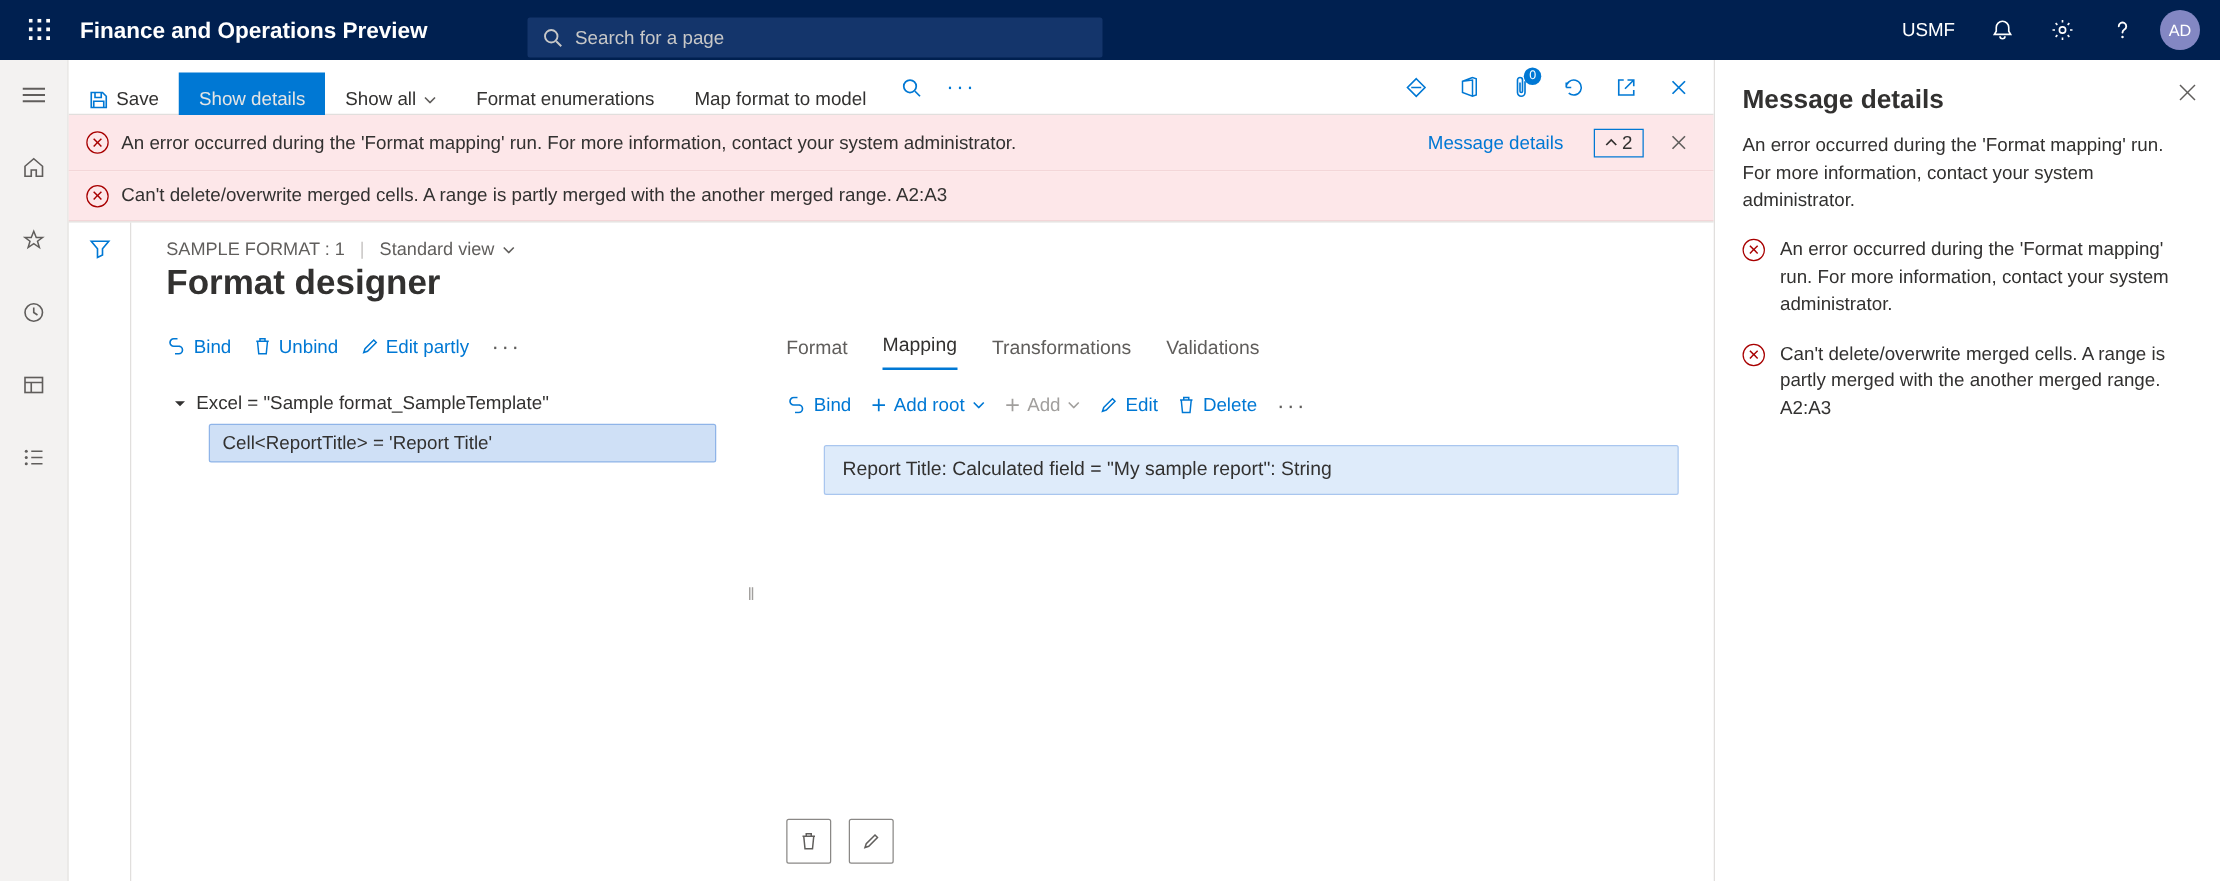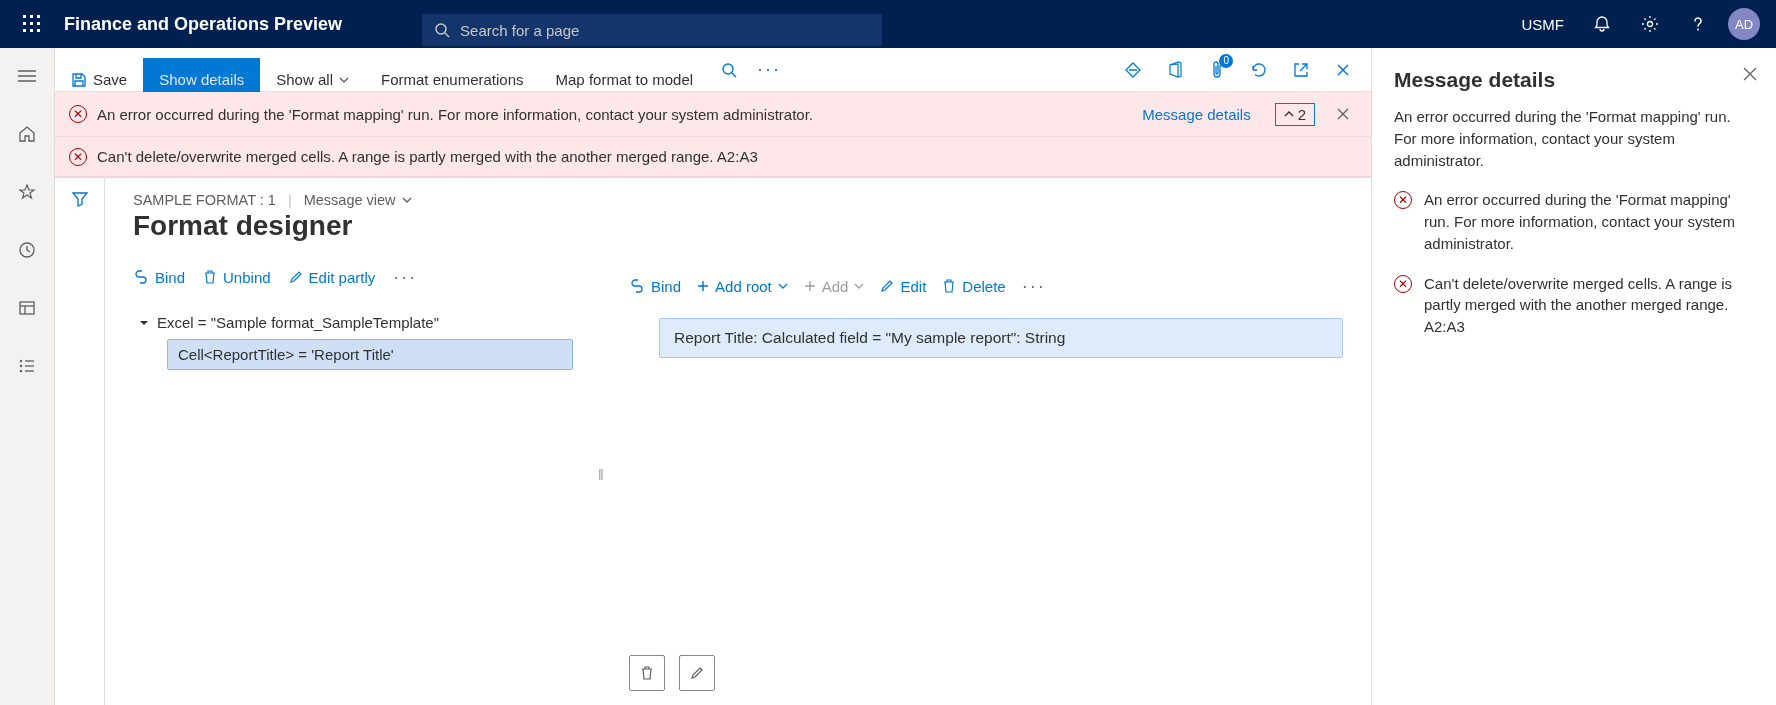--- a/index.html
+++ b/index.html
@@ -292,21 +292,21 @@
               <path d="M2 3h14l-5 6v5l-4 2v-7z" fill="none" stroke="#0078d4" stroke-width="1.3"></path>
             </svg>
         </div>
       </div>
 
       <div class="designer-col">
         <div class="breadcrumb-row">
           <span>SAMPLE FORMAT : 1</span>
           <span class="bc-sep">|</span>
           <span class="bc-view">
-            <span>Message view</span>
+            <span>Standard view</span>
             <svg width="10" height="6" viewBox="0 0 10 6">
                 <path d="M1 1l4 4 4-4" fill="none" stroke="#605e5c" stroke-width="1.3"></path>
               </svg>
           </span>
         </div>
         <div class="page-title">Format designer</div>
 
         <div class="designer-body">
 
           <div class="left-pane">
@@ -340,20 +340,26 @@
               </div>
               <div class="tree-child">
                 <span>Cell&lt;ReportTitle&gt; = 'Report Title'</span>
               </div>
             </div>
           </div>
 
           <div class="splitter-handle">‖</div>
 
           <div class="right-pane">
+            <div class="tabs">
+              <div class="tab">Format</div>
+              <div class="tab active">Mapping</div>
+              <div class="tab">Transformations</div>
+              <div class="tab">Validations</div>
+            </div>
             <div class="mapping-toolbar">
               <span class="tb-link">
                 <svg width="16" height="14" viewBox="0 0 16 14">
                     <path d="M6 7a3 3 0 0 1 0-6h3M10 7a3 3 0 0 1 0 6H7M5 7h6" fill="none" stroke="#0078d4" stroke-width="1.3"></path>
                   </svg>
                 <span>Bind</span>
               </span>
               <span class="tb-link">
                 <svg width="12" height="12" viewBox="0 0 12 12">
                     <path d="M6 1v10M1 6h10" stroke="#0078d4" stroke-width="1.4"></path>

